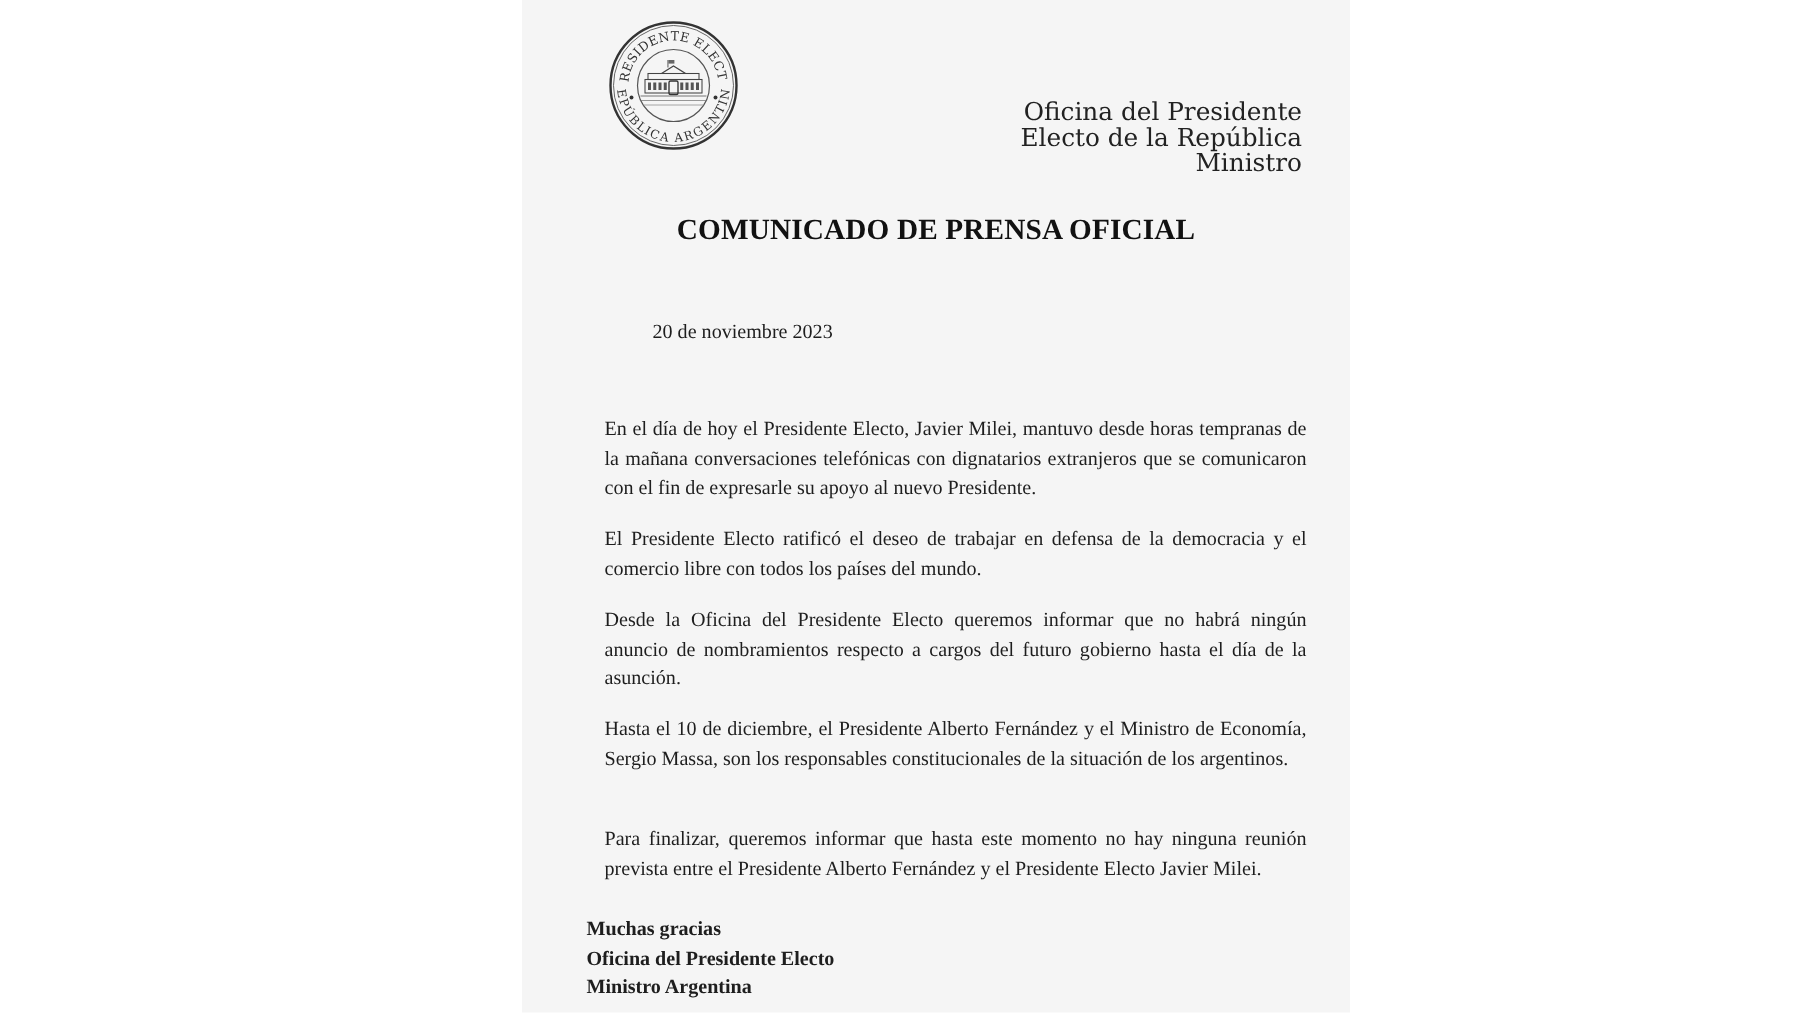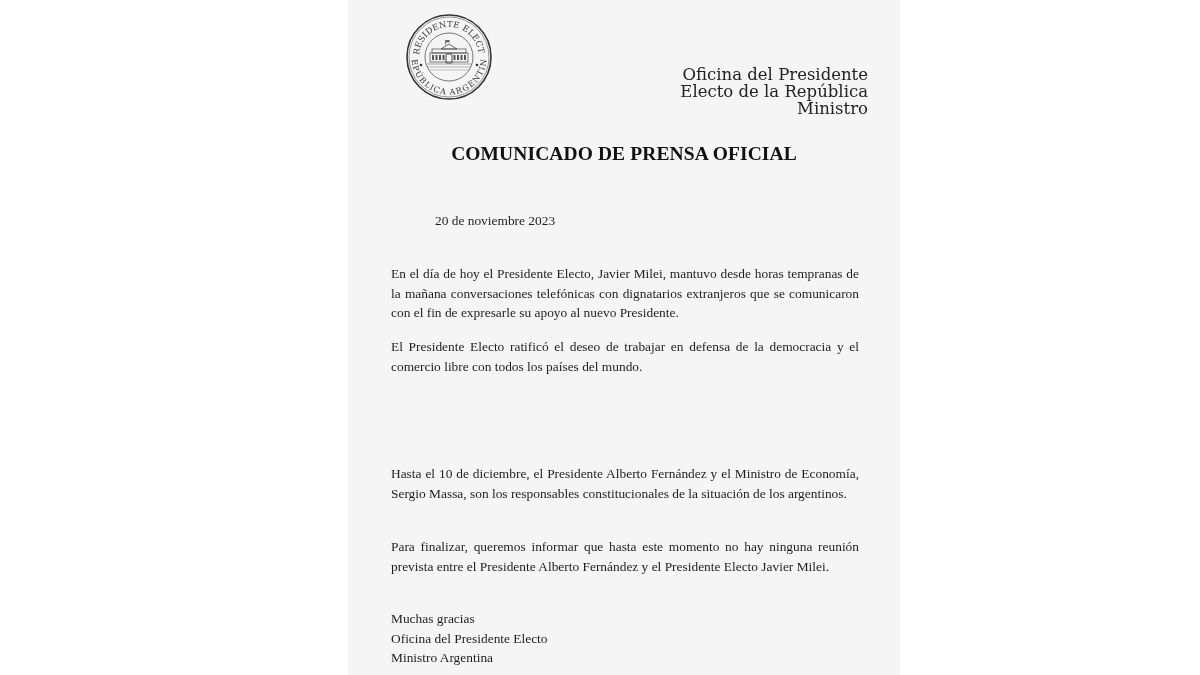--- a/index.html
+++ b/index.html
@@ -4,28 +4,28 @@
 <style>
   html, body { margin:0; padding:0; }
   body { width:1200px; height:675px; background:#ffffff; position:relative; overflow:hidden; }
   .page { position:absolute; left:348px; top:0; width:552px; height:675px; background:#f5f5f5; color:#1a1a1a; }
   .seal { position:absolute; left:57px; top:13px; width:88px; height:88px; }
   .office { position:absolute; right:32px; top:22px; text-align:right; font-family:"DejaVu Serif", serif; font-size:16.5px; line-height:17px; color:#222;margin-top:44px; }
   .office div { white-space:nowrap; }
   .title { position:absolute; left:0; width:552px; top:143px; text-align:center; font-family:Liberation Serif, serif; font-weight:bold; font-size:19.5px; letter-spacing:0.1px; color:#111; }
   .body { position:absolute; left:43px; width:468px; font-family:"Liberation Serif", serif; font-size:13.4px; line-height:19.7px; color:#1e1e1e; }
   .date { top:211px;margin-left:44px; }
-  .p { text-align:justify; margin:0; }
+  .p { text-align:justify; margin:12px; }
   .p1 { top:264px; }
   .p2 { top:337px; }
   .p3 { top:391px; }
   .p4 { top:464px; }
   .p5 { top:537px; }
   .closing { top:609px; }
-  .closing div { white-space:nowrap; }
+  .closing div { white-space:nowrap;font-weight:bold; }
 </style>
 </head>
 <body>
 
 <div class="page">
 
   <div class="seal">
     <svg viewBox="0 0 88 88" width="88" height="88">
       <defs>
         <path id="arcTop" d="M 14 44 A 30 30 0 0 1 74 44"></path>
@@ -70,20 +70,21 @@
     <div>Electo de la República</div>
     <div>Ministro</div>
   </div>
 
   <div class="title">COMUNICADO DE PRENSA OFICIAL</div>
 
   <div class="body date">20 de noviembre 2023</div>
 
   <p class="body p p1">En el día de hoy el Presidente Electo, Javier Milei, mantuvo desde horas tempranas de la mañana conversaciones telefónicas con dignatarios extranjeros que se comunicaron con el fin de expresarle su apoyo al nuevo Presidente.</p>
   <p class="body p p2">El Presidente Electo ratificó el deseo de trabajar en defensa de la democracia y el comercio libre con todos los países del mundo.</p>
+  <p class="body p p3">Desde la Oficina del Presidente Electo queremos informar que no habrá ningún anuncio de nombramientos respecto a cargos del futuro gobierno hasta el día de la asunción.</p>
   <p class="body p p4">Hasta el 10 de diciembre, el Presidente Alberto Fernández y el Ministro de Economía, Sergio Massa, son los responsables constitucionales de la situación de los argentinos.</p>
   <p class="body p p5">Para finalizar, queremos informar que hasta este momento no hay ninguna reunión prevista entre el Presidente Alberto Fernández y el Presidente Electo Javier Milei.</p>
 
   <div class="body closing">
     <div>Muchas gracias</div>
     <div>Oficina del Presidente Electo</div>
     <div>Ministro Argentina</div>
   </div>
 </div>
 

